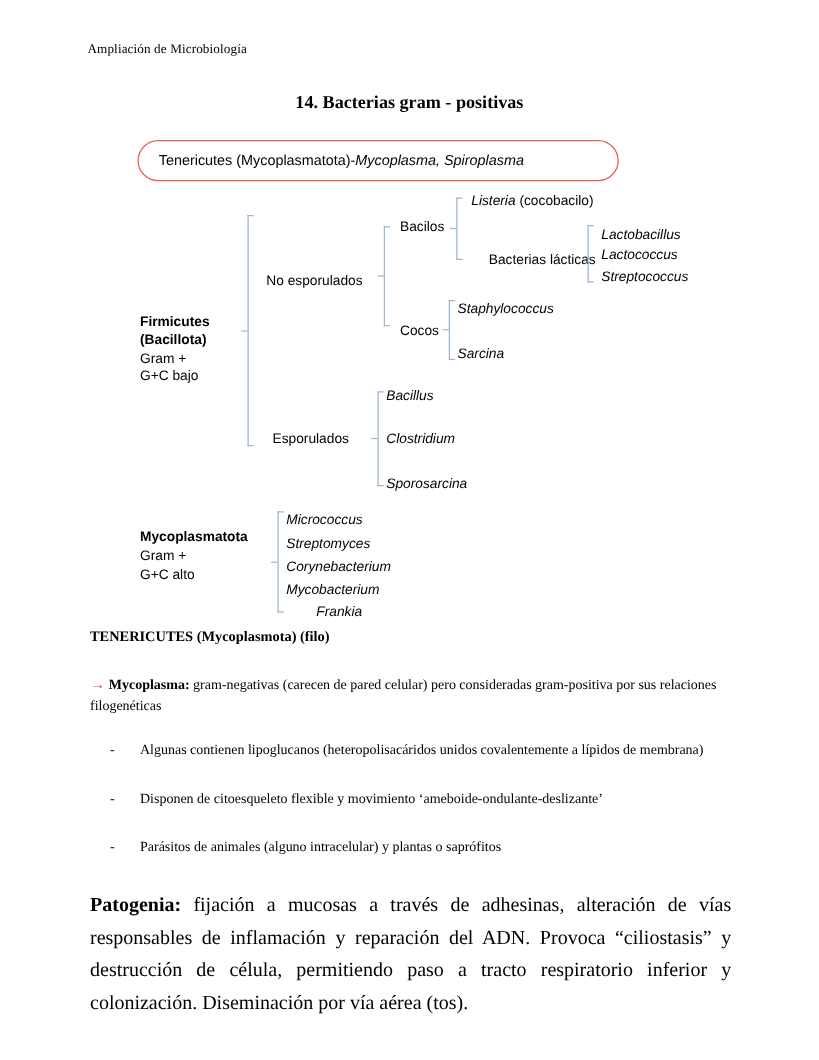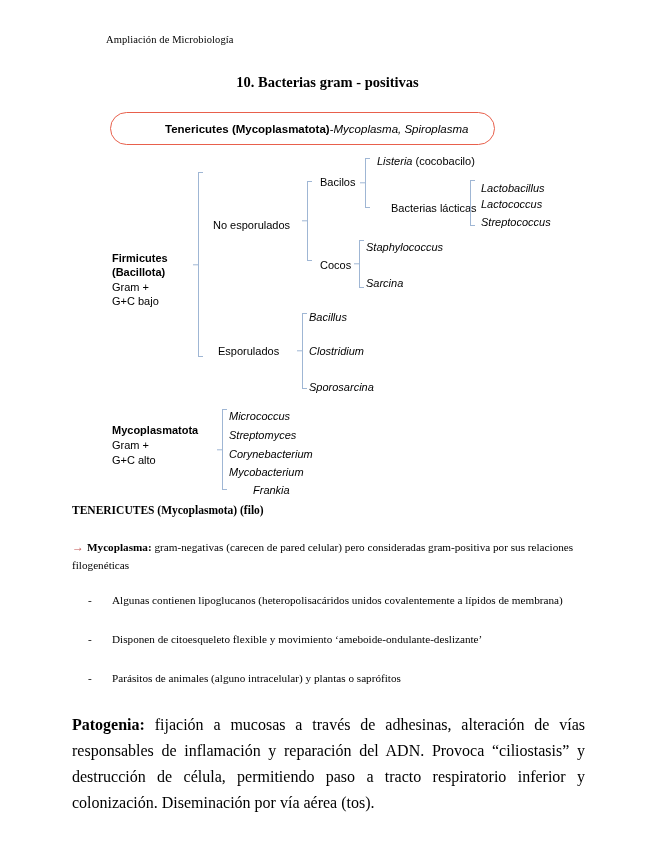--- a/index.html
+++ b/index.html
@@ -25,21 +25,20 @@
   }
 
   
   .doc-header {
     position: absolute;
     left: 70px;
     top: 34px;
     font-family: "Liberation Serif", serif;
     font-size: 10.5px;
     letter-spacing: .1px;
-    margin-left: 36px;
   }
 
   .doc-title {
     position: absolute;
     left: 0;
     right: 0;
     top: 74px;
     text-align: center;
     font-family: "Liberation Serif", serif;
     font-weight: bold;
@@ -64,21 +63,21 @@
     height: 33px;
     border: 1.6px solid #E8604C;
     border-radius: 17px;
     box-sizing: border-box;
     display: flex;
     align-items: center;
     padding-left: 16px;
     font-size: 11.5px;
     white-space: nowrap;
   }
-  .tenericutes-box .tb-bold { font-weight: bold; margin-left: 38px; }
+  .tenericutes-box .tb-bold { font-weight: normal; }
   .tenericutes-box .tb-sep  { font-weight: normal; }
   .tenericutes-box .tb-ital { font-style: italic; }
 
   .node {
     position: absolute;
     font-size: 11px;
     line-height: 1.25;
     white-space: nowrap;
     font-family: "Liberation Sans", sans-serif;
   }
@@ -177,21 +176,21 @@
     text-align: justify;
   }
   .patogenia .strong { font-weight: bold; }
 </style>
 </head>
 <body>
 
 <div class="page">
 
   <div class="doc-header">Ampliación de Microbiología</div>
-  <div class="doc-title">10. Bacterias gram - positivas</div>
+  <div class="doc-title">14. Bacterias gram - positivas</div>
 
   <div class="diagram">
 
     <div class="tenericutes-box">
       <span class="tb-bold">Tenericutes (Mycoplasmatota)</span>
         <span class="tb-sep"> - </span>
         <span class="tb-ital">Mycoplasma, Spiroplasma</span>
     </div>
 
     <div class="bracket" style="left:194px; top:172px; height:185px; width:10px;">

